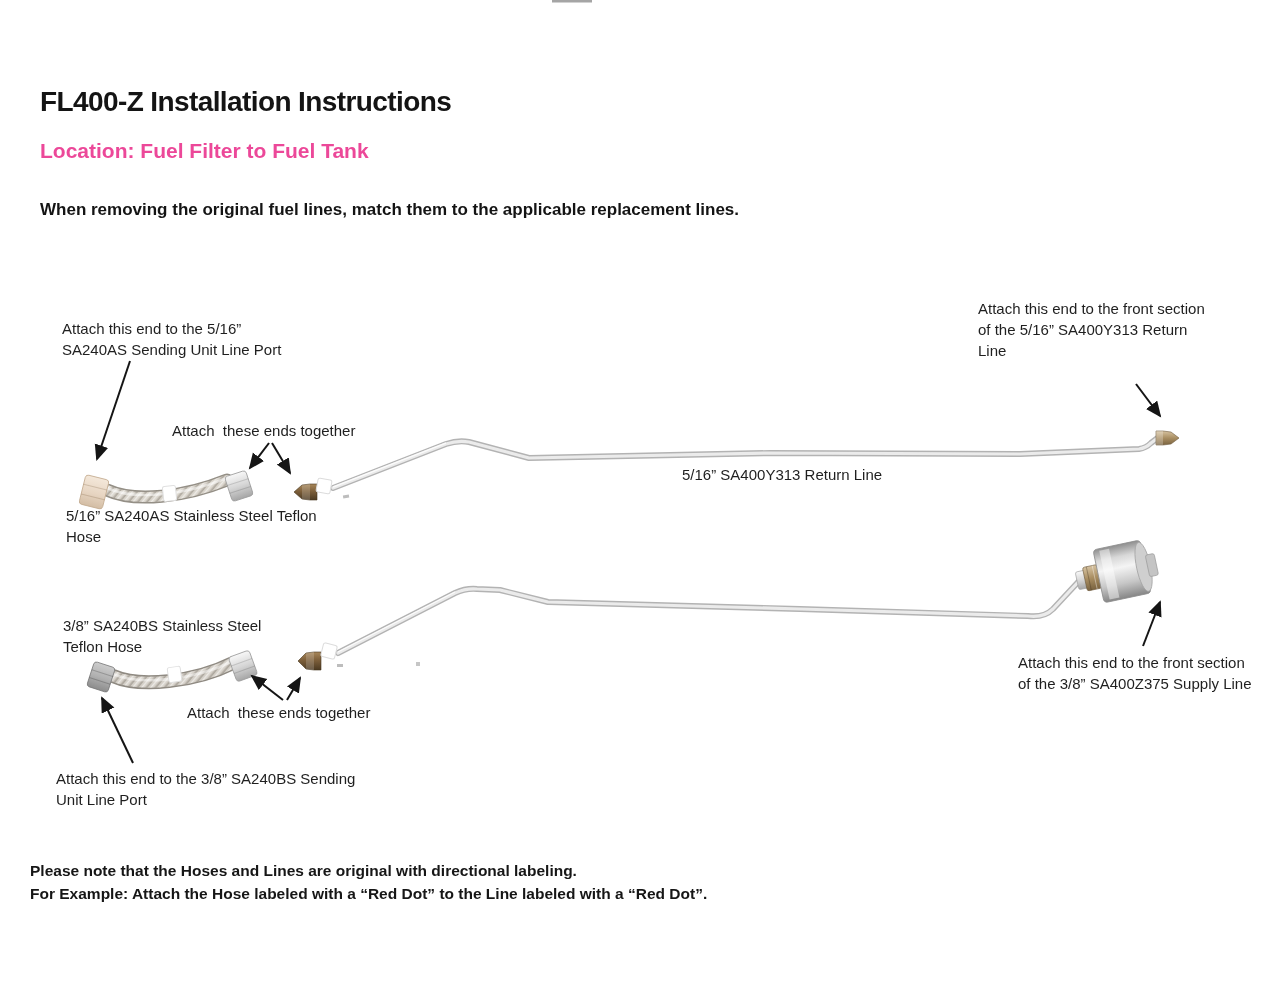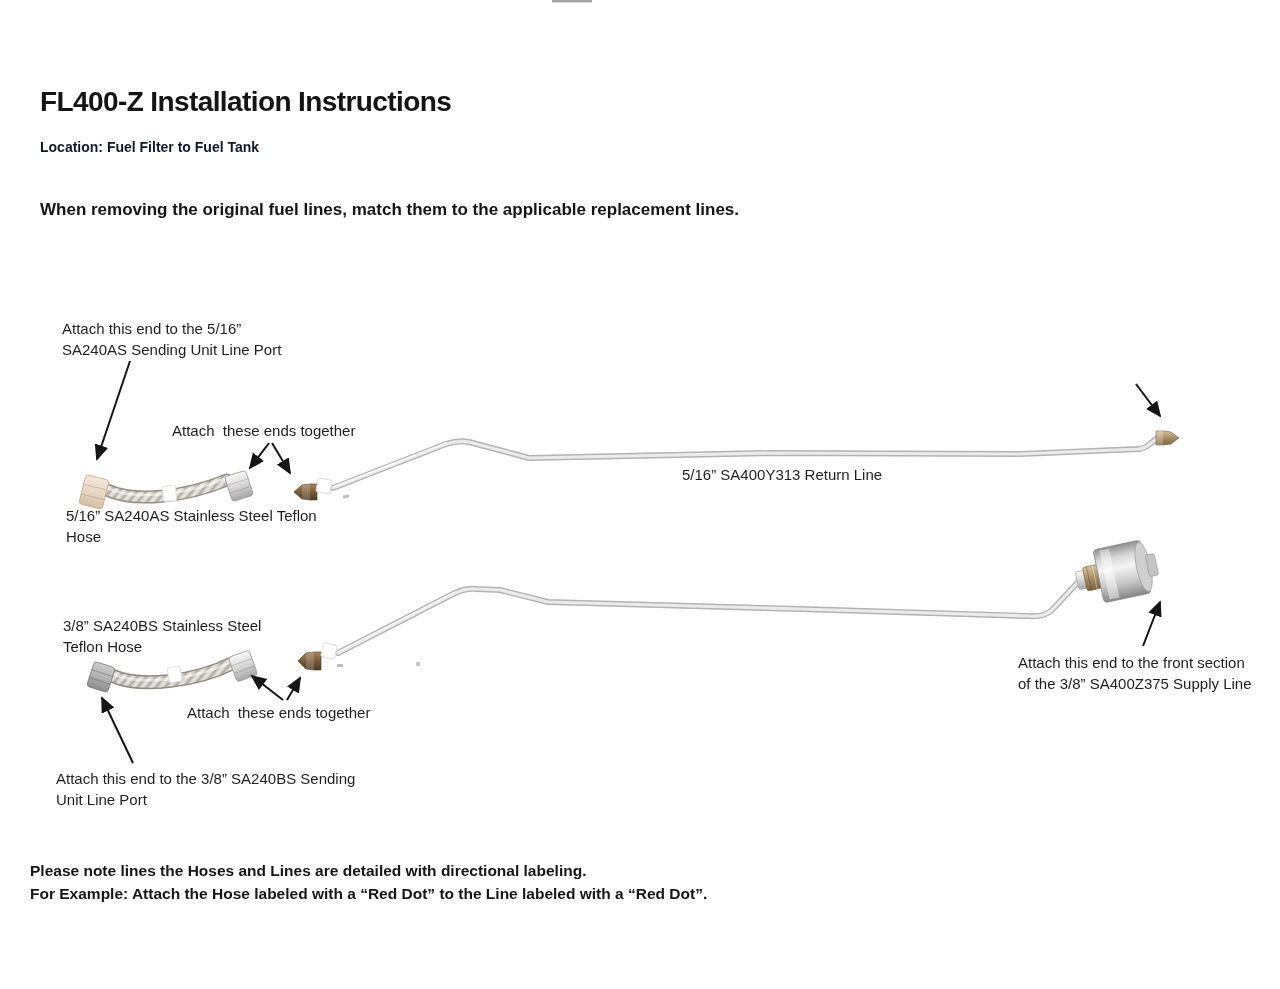--- a/index.html
+++ b/index.html
@@ -11,21 +11,21 @@
     color:#1c1c1c;
     overflow:hidden;
   }
   .title{
     position:absolute;left:40px;top:86px;
     font-size:28px;font-weight:700;letter-spacing:-0.6px;
     color:#141414;margin:0;
   }
   .subhead{
     position:absolute;left:40px;top:139px;
-    font-size:14px;font-weight:700;color:#0f172a;
+    font-size:21px;font-weight:700;color:#ec4899;
   }
   .instruction{
     position:absolute;left:40px;top:192px;
     font-size:17px;font-weight:700;color:#141414;
     white-space:nowrap;
     margin-top:8px;
   }
   .diagram-svg{
     position:absolute;left:0;top:0;width:1280px;height:989px;
   }
@@ -189,22 +189,23 @@
   </svg>
 
   <h1 class="title">FL400-Z Installation Instructions</h1>
   <div class="subhead">Location: Fuel Filter to Fuel Tank</div>
   <div class="instruction">When removing the original fuel lines, match them to the applicable replacement lines.</div>
 
   <div class="lbl" id="ann-sending-516">Attach this end to the 5/16” SA240AS Sending Unit Line Port</div>
   <div class="lbl pre" id="attach-top">Attach  these ends together</div>
   <div class="lbl" id="lbl-hose-516">5/16” SA240AS Stainless Steel Teflon Hose</div>
   <div class="lbl" id="lbl-return">5/16” SA400Y313 Return Line</div>
+  <div class="lbl" id="ann-return-front">Attach this end to the front section of the 5/16” SA400Y313 Return Line</div>
 
   <div class="lbl" id="lbl-hose-38">3/8” SA240BS Stainless Steel Teflon Hose</div>
   <div class="lbl pre" id="attach-bottom">Attach  these ends together</div>
   <div class="lbl" id="ann-sending-38">Attach this end to the 3/8” SA240BS Sending Unit Line Port</div>
   <div class="lbl" id="ann-supply-front">Attach this end to the front section of the 3/8” SA400Z375 Supply Line</div>
 
-  <div class="footer-line" id="footer-1">Please note lines the Hoses and Lines are detailed with directional labeling.</div>
+  <div class="footer-line" id="footer-1">Please note that the Hoses and Lines are original with directional labeling.</div>
   <div class="footer-line" id="footer-2">For Example: Attach the Hose labeled with a “Red Dot” to the Line labeled with a “Red Dot”.</div>
 
 </div>
 
 </body></html>

